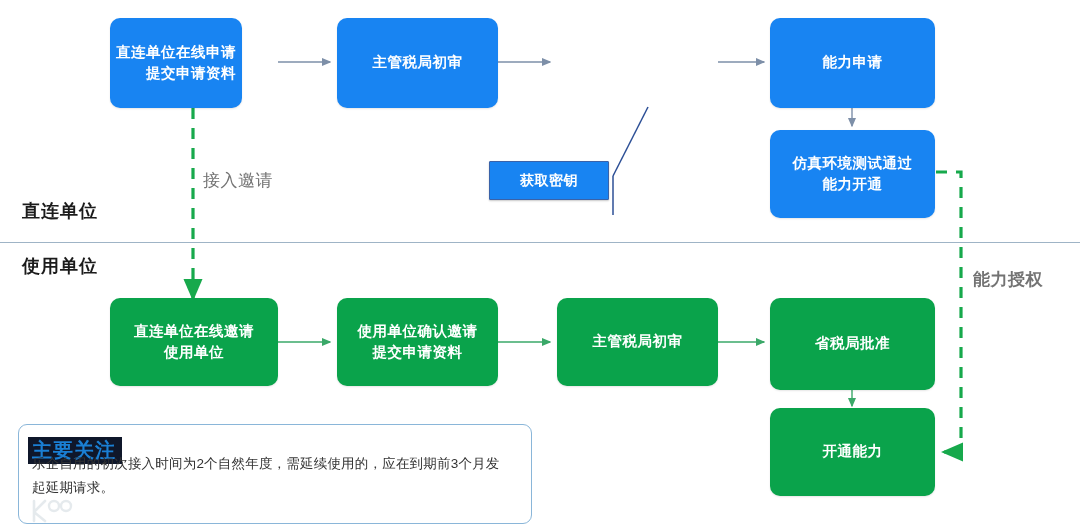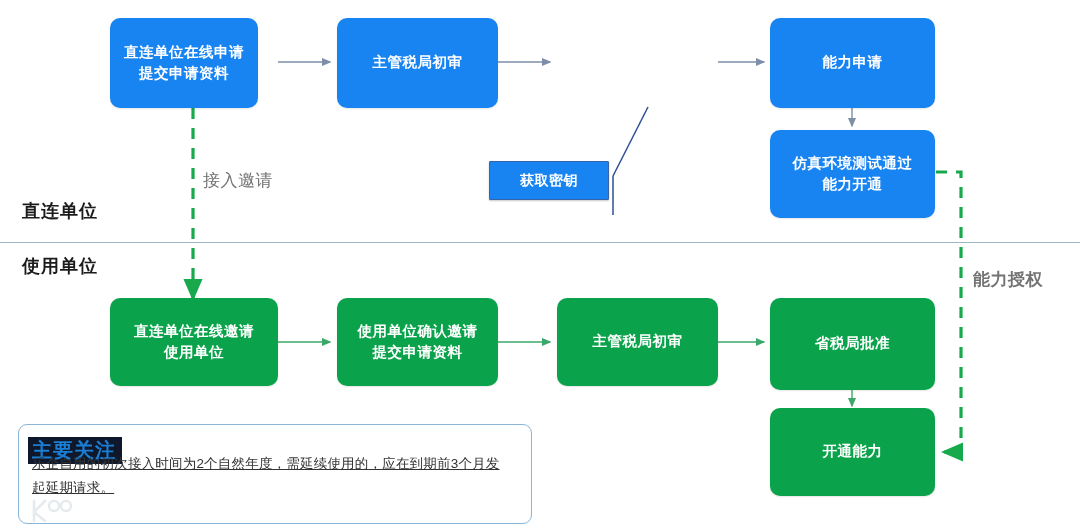--- a/index.html
+++ b/index.html
@@ -174,21 +174,21 @@
 
     <g>
       <path d="M 936 172 L 961 172 L 961 452 L 944 452" fill="none" stroke="#17a94c" stroke-width="3.2" stroke-dasharray="11 9" marker-end="url(#ah-dash)"></path>
     </g>
   </svg>
 
   <div class="lane-divider" style="top:242px;"></div>
   <div class="lane-label" style="left:22px; top:199px;">直连单位</div>
   <div class="lane-label" style="left:22px; top:254px;">使用单位</div>
 
-  <div class="node blue" style="left:110px; top:18px; width:148px; height:90px;">直连单位在线申请
+  <div class="node blue" style="left:110px; top:18px; width:132px; height:90px;text-align:right;">直连单位在线申请
 提交申请资料</div>
 
   <div class="node blue" style="left:337px; top:18px; width:161px; height:90px;">主管税局初审</div>
 
 
   <div class="node blue" style="left:770px; top:18px; width:165px; height:90px;">能力申请</div>
 
   <div class="node blue" style="left:770px; top:130px; width:165px; height:88px;">仿真环境测试通过
 能力开通</div>
 
@@ -205,21 +205,21 @@
   <div class="node green" style="left:770px; top:298px; width:165px; height:92px;">省税局批准</div>
 
   <div class="node green" style="left:770px; top:408px; width:165px; height:88px;">开通能力</div>
 
   <div class="edge-label" style="left:203px; top:169px;">接入邀请</div>
 
   <div class="edge-label" style="left:973px; top:268px;font-weight:bold;">能力授权</div>
 
   <div class="note" style="left:18px; top:424px; width:514px; height:100px;"></div>
   <div class="note-title" style="left:28px; top:409px;">主要关注</div>
-  <div class="note-body" style="left:32px; top:452px;text-decoration:underline;">乐企自用的初次接入时间为2个自然年度，需延续使用的，应在到期前3个月发起延期请求。</div>
+  <div class="note-body" style="left:32px; top:452px;">乐企自用的初次接入时间为2个自然年度，需延续使用的，应在到期前3个月发起延期请求。</div>
 
   <div class="watermark" style="left:6px; top:498px;">
     <svg width="44" height="26" viewBox="0 0 44 26">
       <path d="M4,3 L4,23 M4,14 L15,3 M4,14 L15,23" stroke="#c3ced6" stroke-width="2.6" fill="none" stroke-linecap="round"></path>
       <circle cx="24" cy="8" r="5" fill="none" stroke="#c3ced6" stroke-width="2.4"></circle>
       <circle cx="36" cy="8" r="5" fill="none" stroke="#c3ced6" stroke-width="2.4"></circle>
     </svg>
     <span class="wm-text">大数跨境</span>
   </div>
 

